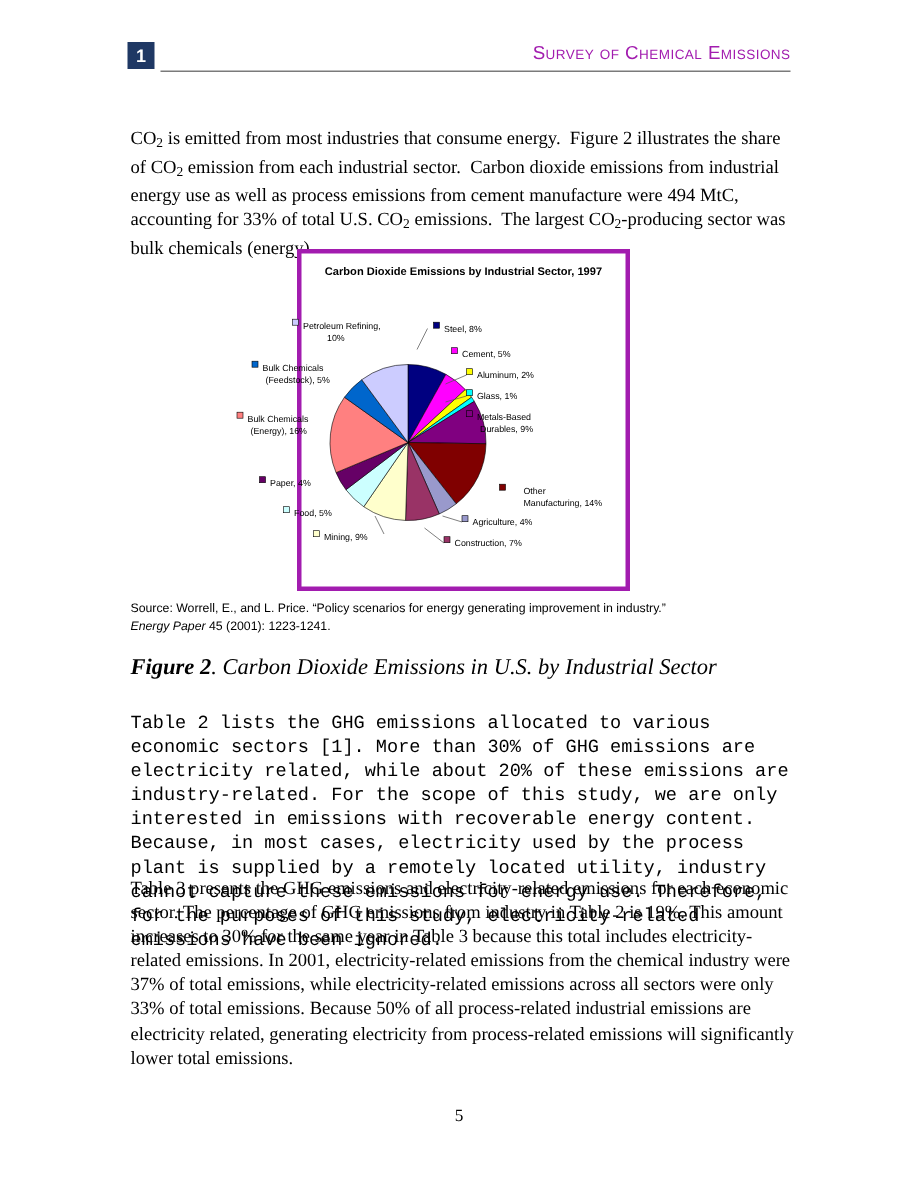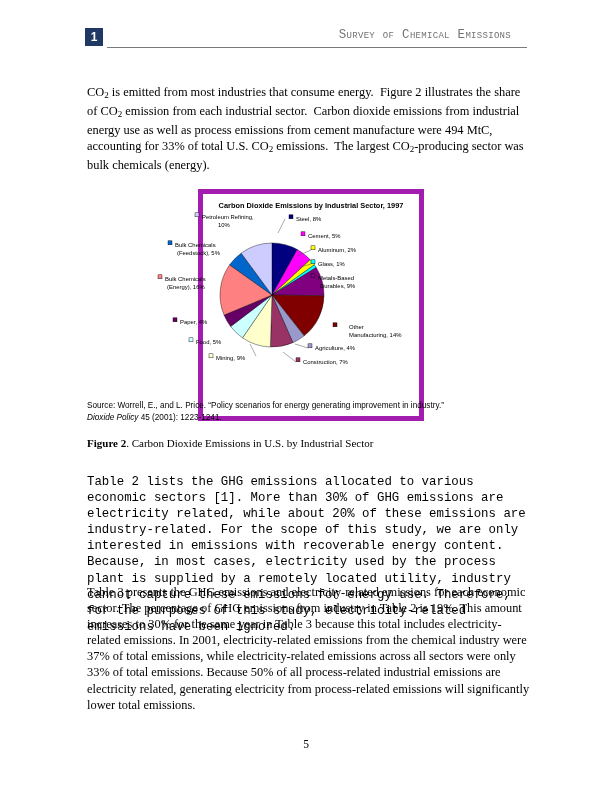--- a/index.html
+++ b/index.html
@@ -39,24 +39,24 @@
     background: #1F3864;
     color: #ffffff;
     font-family: "Liberation Sans", sans-serif;
     font-size: 12px;
     font-weight: bold;
     text-align: center;
     line-height: 18px;
   }
   .header-title {
     position: absolute;
-    right: 16px;
+    right: 0;
     top: 0px;
-    color: #737373;
-    font-family: Liberation Mono, monospace;
+    color: #a21caf;
+    font-family: Liberation Sans, sans-serif;
     font-size: 12.5px;
     font-variant: small-caps;
     letter-spacing: 0.3px;
     white-space: nowrap;
   }
   .header-rule {
     position: absolute;
     left: 22px;
     top: 19px;
     right: 0;
@@ -81,23 +81,22 @@
   #para-table2 { top: 474px; font-family: Liberation Mono, monospace; }
   #para-table3 { top: 584px; }
 
   
   .figure-box {
     position: absolute;
     left: 198px;
     top: 166px;
     width: 216px;
     height: 222px;
-    border: 5px solid #a21caf;
+    border: 3px solid #a21caf;
     background: #ffffff;
-    margin-top: 23px;
   }
   .chart-title {
     position: absolute;
     left: 0;
     top: 7px;
     width: 216px;
     text-align: center;
     font-family: "Liberation Sans", sans-serif;
     font-size: 7.4px;
     font-weight: bold;
@@ -127,22 +126,23 @@
     color: #000000;
   }
   .source .ital { font-style: italic; }
 
   .fig-caption {
     position: absolute;
     left: 87px;
     top: 437px;
     width: 450px;
     font-family: "Liberation Serif", serif;
-    font-size: 11px;
-    color: #000000;
+    font-size: 15px;
+    color: #000000;
+    font-style: italic;
   }
   .fig-caption .lbl { font-weight: bold; }
 
   
   .page-number {
     position: absolute;
     left: 0;
     top: 738px;
     width: 612px;
     text-align: center;
@@ -227,21 +227,21 @@
         <text x="35.0" y="81.0" text-anchor="start" class="lbl-text">Bulk Chemicals</text>
         <text x="37.0" y="89.0" text-anchor="start" class="lbl-text">(Feedstock), 5%</text>
         <rect x="55.0" y="46.8" width="4" height="4" fill="#CCCCFF" stroke="#000000" stroke-width="0.4"></rect>
         <text x="62.0" y="53.0" text-anchor="start" class="lbl-text">Petroleum Refining,</text>
         <text x="78.0" y="61.0" text-anchor="start" class="lbl-text">10%</text>
       </svg>
   </div>
 
   <div class="source">
     <span>Source: Worrell, E., and L. Price.  “Policy scenarios for energy generating improvement in industry.”</span><br>
-    <span class="ital">Dioxide Policy</span><span> 45 (2001): 1223-1241.</span>
+    <span class="ital">Energy Paper</span><span> 45 (2001): 1223-1241.</span>
   </div>
 
   <div class="fig-caption">
     <span class="lbl">Figure 2</span><span>.  Carbon Dioxide Emissions in U.S. by Industrial Sector</span>
   </div>
 
   <div class="para" id="para-table2">Table 2 lists the GHG emissions allocated to various economic sectors [1].  More than 30% of GHG emissions are electricity related, while about 20% of these emissions are industry-related.  For the scope of this study, we are only interested in emissions with recoverable energy content.  Because, in most cases, electricity used by the process plant is supplied by a remotely located utility, industry cannot capture these emissions for energy use.  Therefore, for the purposes of this study, electricity-related emissions have been ignored.</div>
   <div class="para" id="para-table3">Table 3 presents the GHG emissions and electricity-related emissions for each economic sector.  The percentage of GHG emissions from industry in Table 2 is 19%.  This amount increases to 30% for the same year in Table 3 because this total includes electricity-related emissions.  In 2001, electricity-related emissions from the chemical industry were 37% of total emissions, while electricity-related emissions across all sectors were only 33% of total emissions.  Because 50% of all process-related industrial emissions are electricity related, generating electricity from process-related emissions will significantly lower total emissions.</div>
 
   <div class="page-number">5</div>

